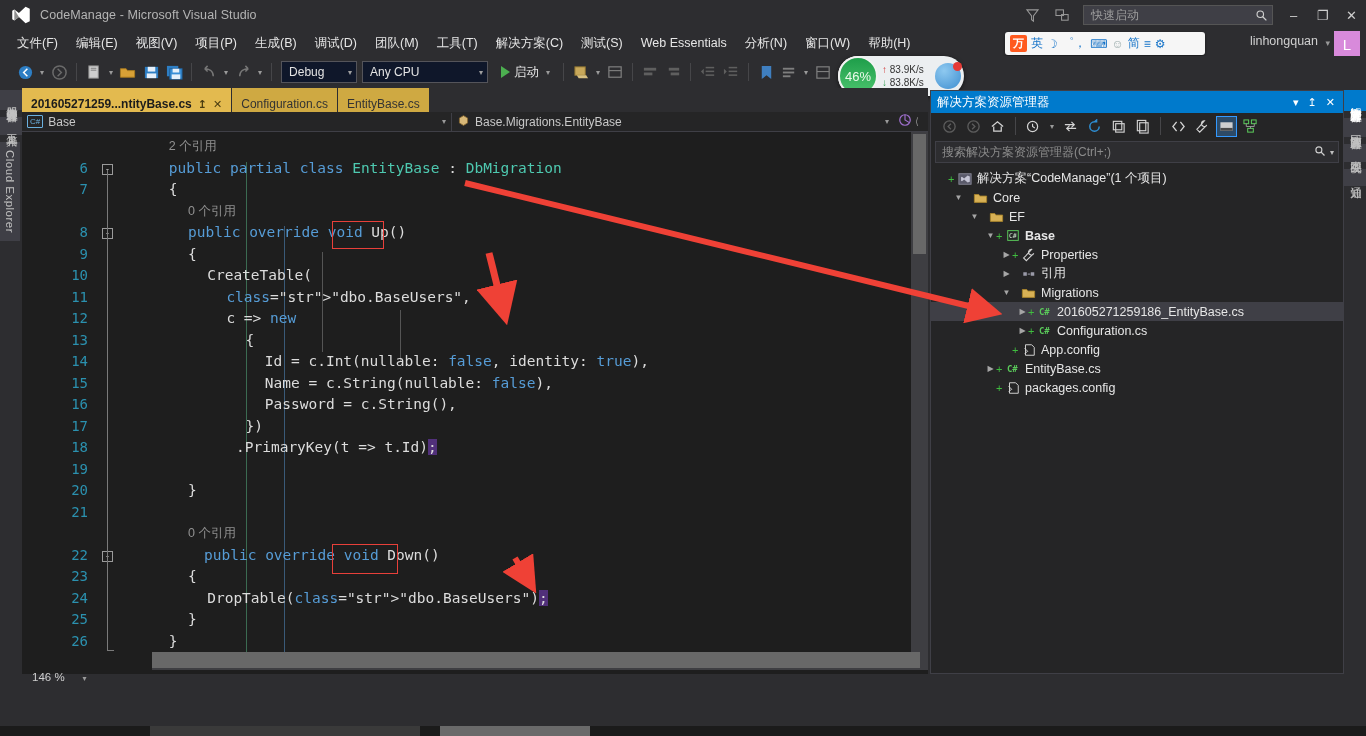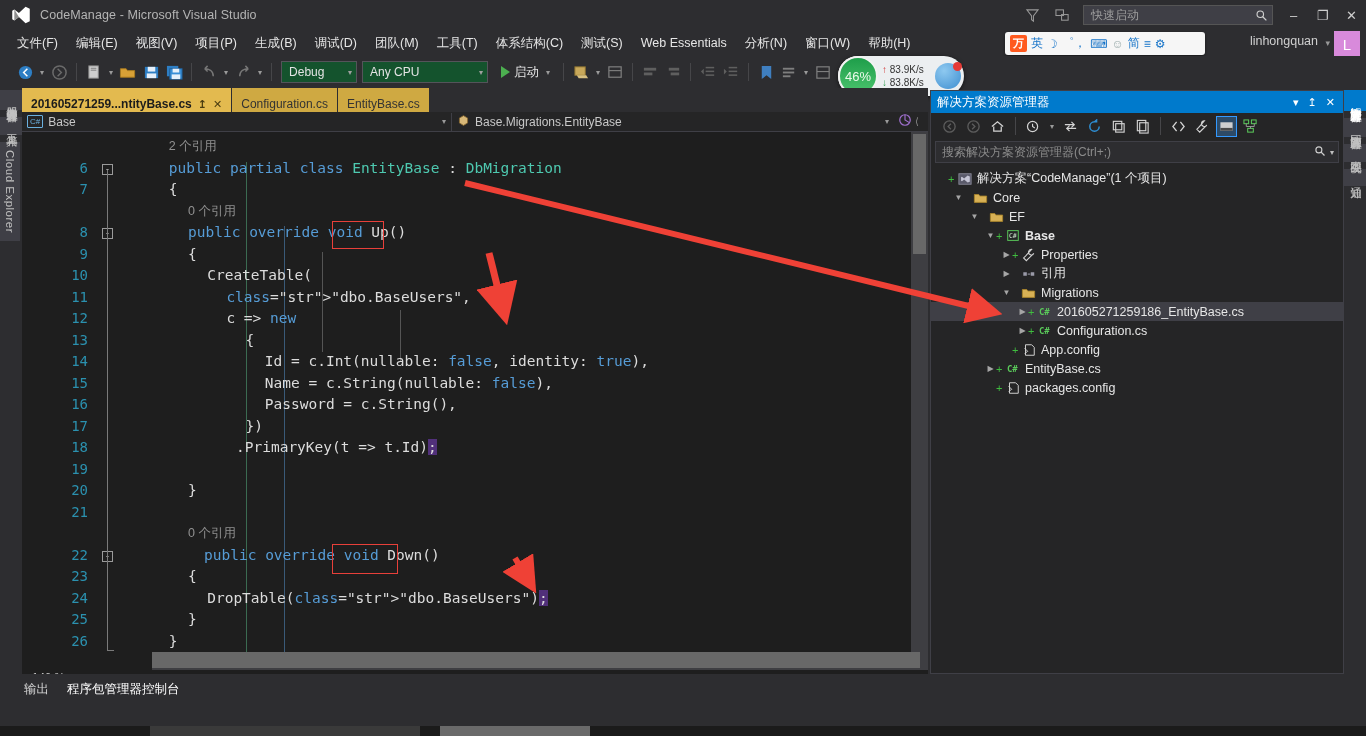--- a/index.html
+++ b/index.html
@@ -80,21 +80,21 @@
     position: absolute; left: 0; top: 56px; width: 1366px; height: 32px;
     background: #2d2d30; display: flex; align-items: center; padding-left: 14px; gap: 1px;
   }
   .tbtn {
     height: 24px; min-width: 22px; display: flex; align-items: center;
     justify-content: center; color: #c5c5c5; padding: 0 2px;
   }
   .tcaret { color: #9a9a9a; font-size: 8px; padding: 0 3px; }
   .tsep { width: 1px; height: 18px; background: #464649; margin: 0 5px; }
   .combo {
-    height: 22px; background: #14532d; border: 1px solid #54545a; color: #e4e4e4;
+    height: 22px; background: #0f172a; border: 1px solid #54545a; color: #e4e4e4;
     font-size: 12px; display: flex; align-items: center;
     padding: 0 4px 0 7px; justify-content: space-between;
   }
   .combo .cv { white-space: nowrap; }
   .combo .cc { color: #a0a0a0; font-size: 8px; margin-left: 8px; }
   .run-btn { display: flex; align-items: center; gap: 4px; color: #e4e4e4; font-size: 12.5px; padding: 0 4px; }
   .play-tri {
     width: 0; height: 0; border-left: 9px solid #4caf50;
     border-top: 6px solid transparent; border-bottom: 6px solid transparent;
   }
@@ -328,21 +328,21 @@
 
   <div class="menubar">
     <div class="menu-item">文件(F)</div>
     <div class="menu-item">编辑(E)</div>
     <div class="menu-item">视图(V)</div>
     <div class="menu-item">项目(P)</div>
     <div class="menu-item">生成(B)</div>
     <div class="menu-item">调试(D)</div>
     <div class="menu-item">团队(M)</div>
     <div class="menu-item">工具(T)</div>
-    <div class="menu-item">体系结构(C)</div>
+    <div class="menu-item">解决方案(C)</div>
     <div class="menu-item">测试(S)</div>
     <div class="menu-item">Web Essentials</div>
     <div class="menu-item">分析(N)</div>
     <div class="menu-item">窗口(W)</div>
     <div class="menu-item">帮助(H)</div>
   </div>
 
   <div class="ime-bar">
     <div class="ime-logo">万</div>
     <div class="ime-it">英</div>
@@ -882,24 +882,20 @@
       </marker>
     </defs>
 
     <path d="M465,183 L985,310" stroke="#ef4136" stroke-width="6" fill="none" marker-end="url(#ah)"></path>
 
     <path d="M489,253 L502,305" stroke="#ef4136" stroke-width="7" fill="none" marker-end="url(#ah)"></path>
 
     <path d="M515,558 L527,578" stroke="#ef4136" stroke-width="6" fill="none" marker-end="url(#ah)"></path>
   </svg>
 
-  <div class="bottom-panel">
-    <div class="bp-tab">输出</div>
-    <div class="bp-tab active">程序包管理器控制台</div>
-  </div>
 
 
   <div class="taskbar">
     <div class="tb-seg" style="left:150px;width:270px"></div>
     <div class="tb-seg" style="left:440px;width:150px;background:#6a6a6a"></div>
   </div>
 
 </div>
 
 </body></html>

